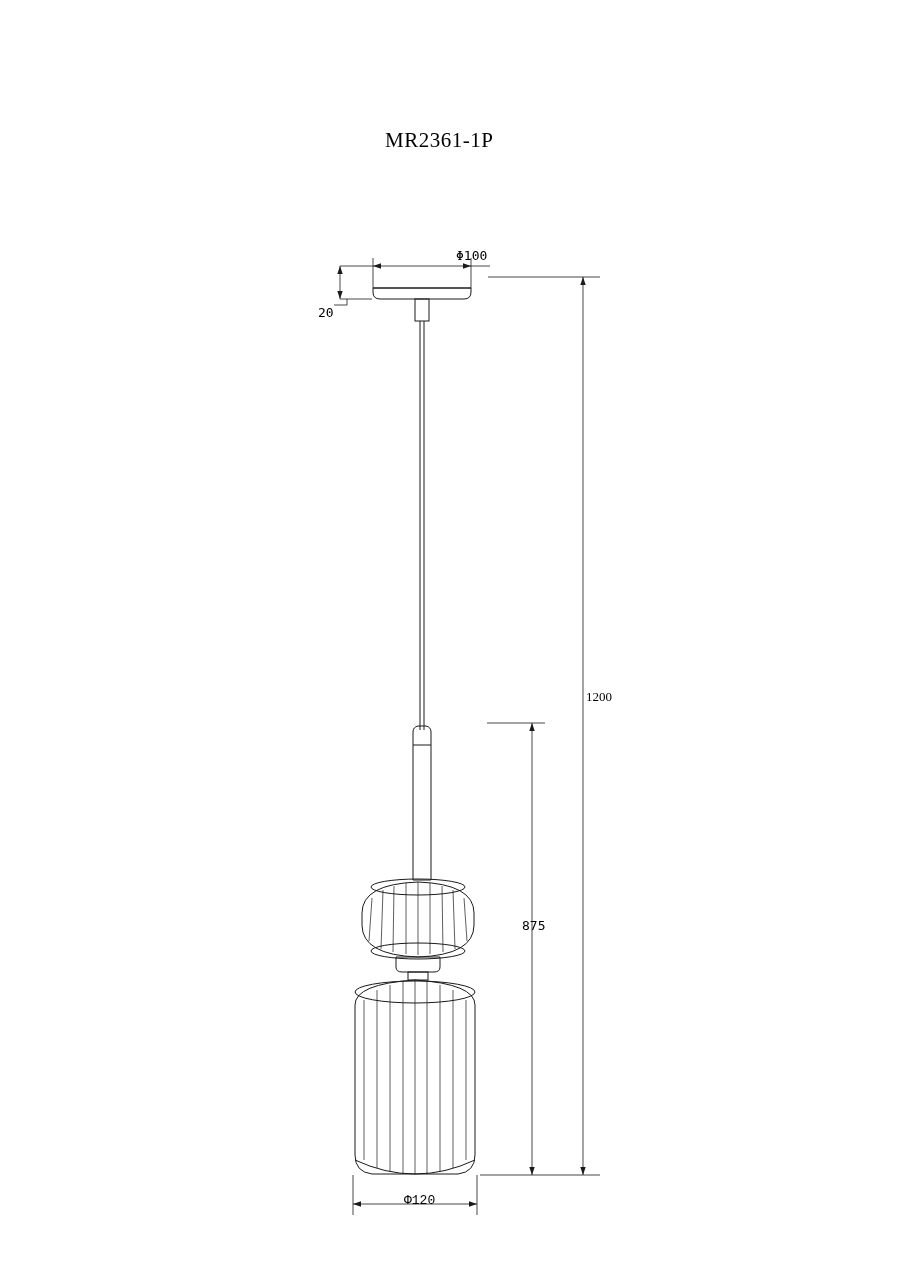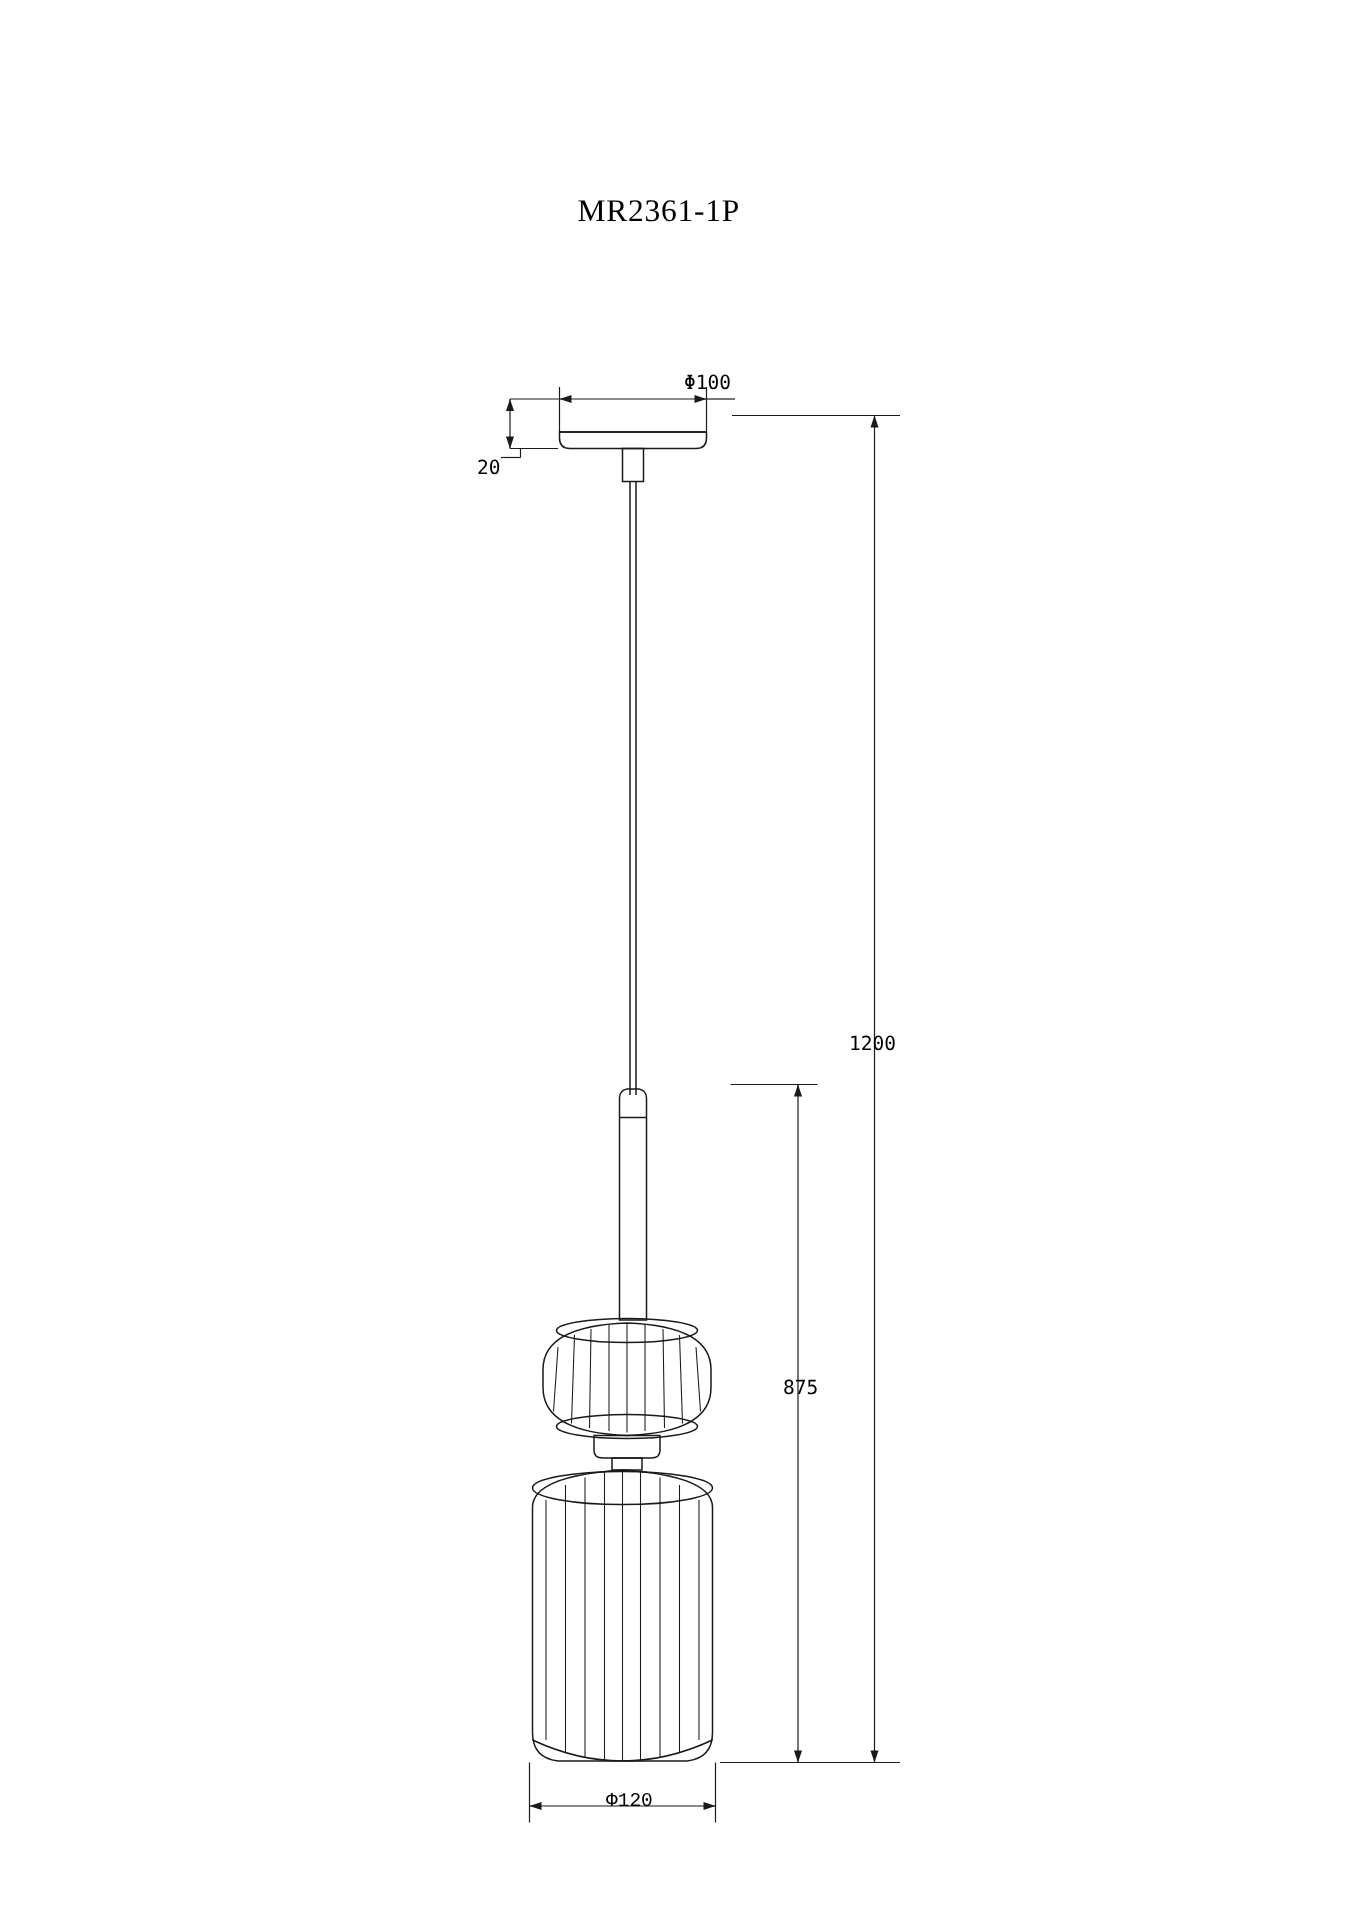--- a/index.html
+++ b/index.html
@@ -35,21 +35,21 @@
   }
   .dim-label {
     position: absolute;
     font-family: "DejaVu Sans Mono", monospace;
     font-size: 13px;
     color: #000;
     white-space: nowrap;
   }
   .lbl-top-dia   { left: 408px; top: 248px; margin-left: 48px; }
   .lbl-canopy-h  { left: 318px; top: 305px; }
-  .lbl-total-h   { left: 566px; top: 689px; }
+  .lbl-total-h   { left: 586px; top: 689px; font-family: Liberation Serif, serif; }
   .lbl-shade-h   { left: 522px; top: 918px; }
   .lbl-bot-dia   { left: 404px; top: 1193px; font-family: Liberation Mono, monospace; }
 </style>
 </head>
 <body>
 
 <svg id="drawing" viewBox="0 0 904 1280">
 
   <g stroke="#1a1a1a" stroke-width="0.8" fill="none">
 

